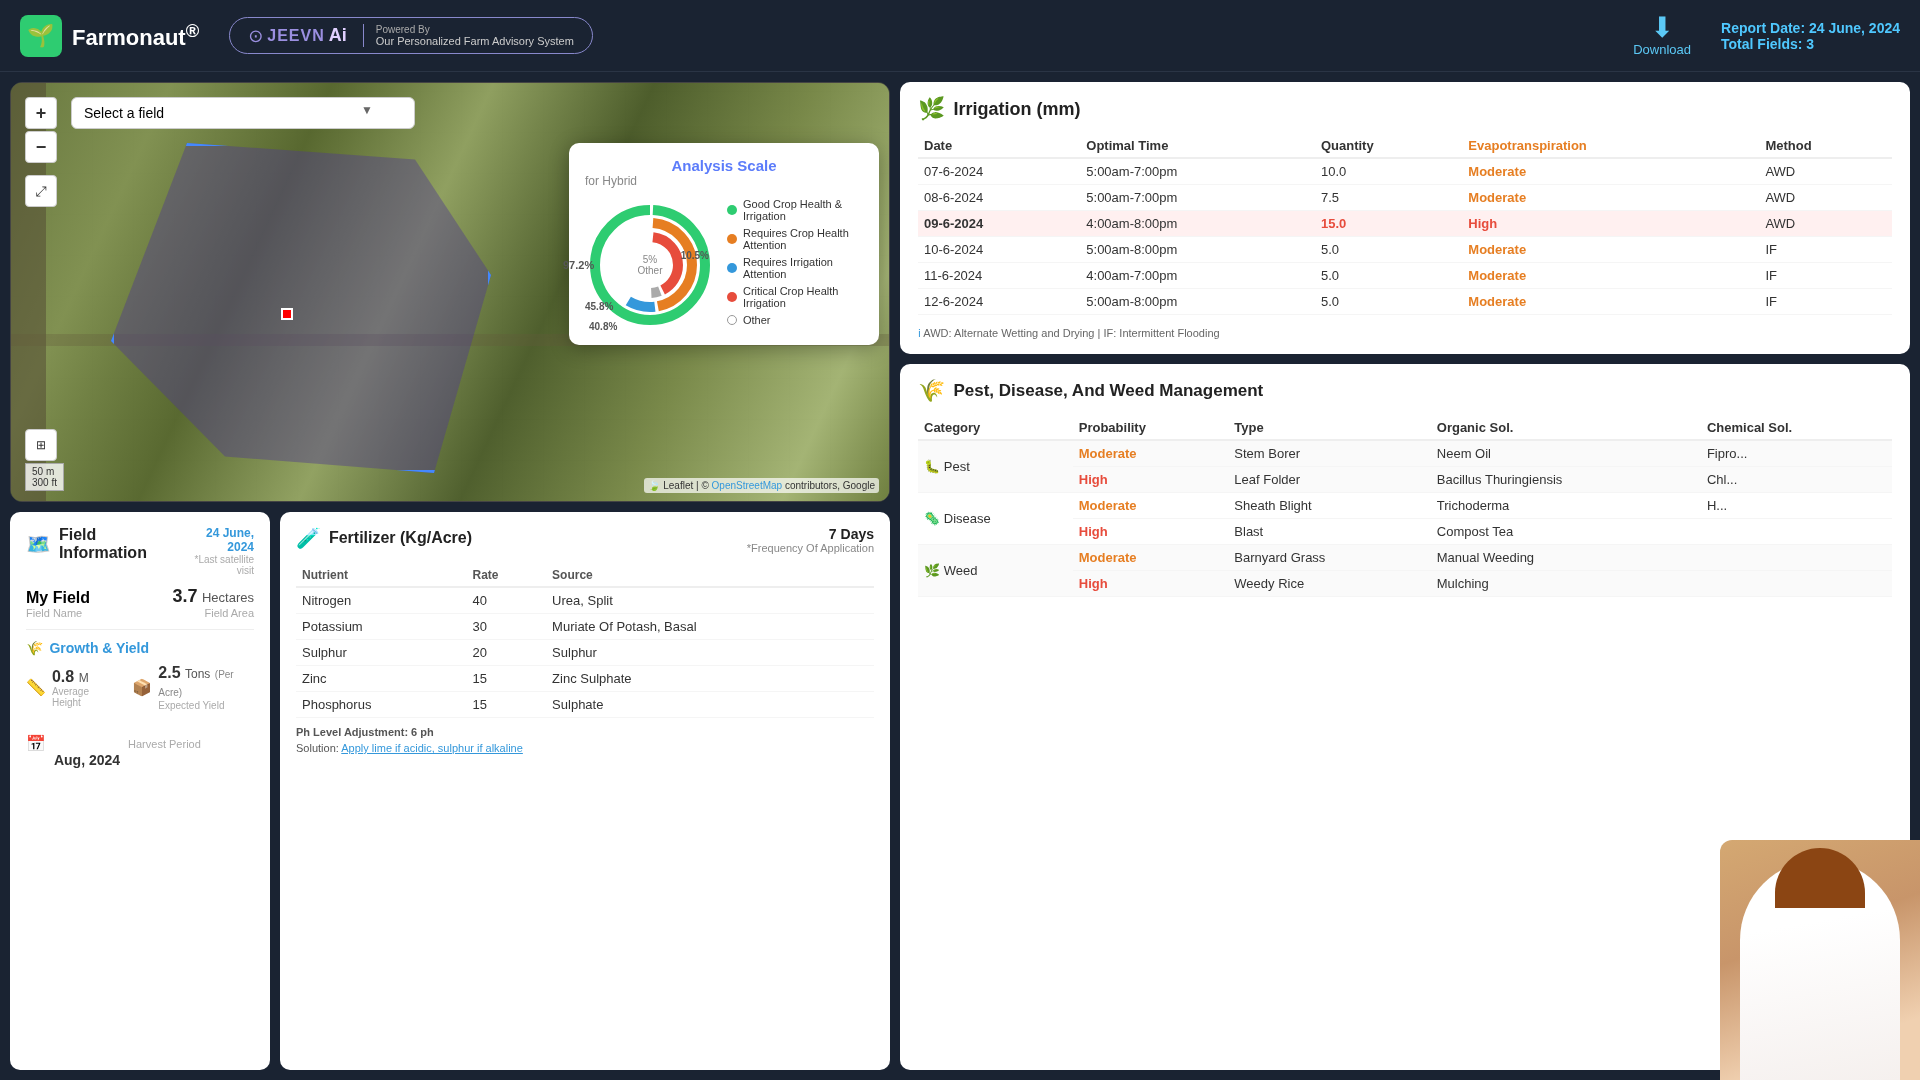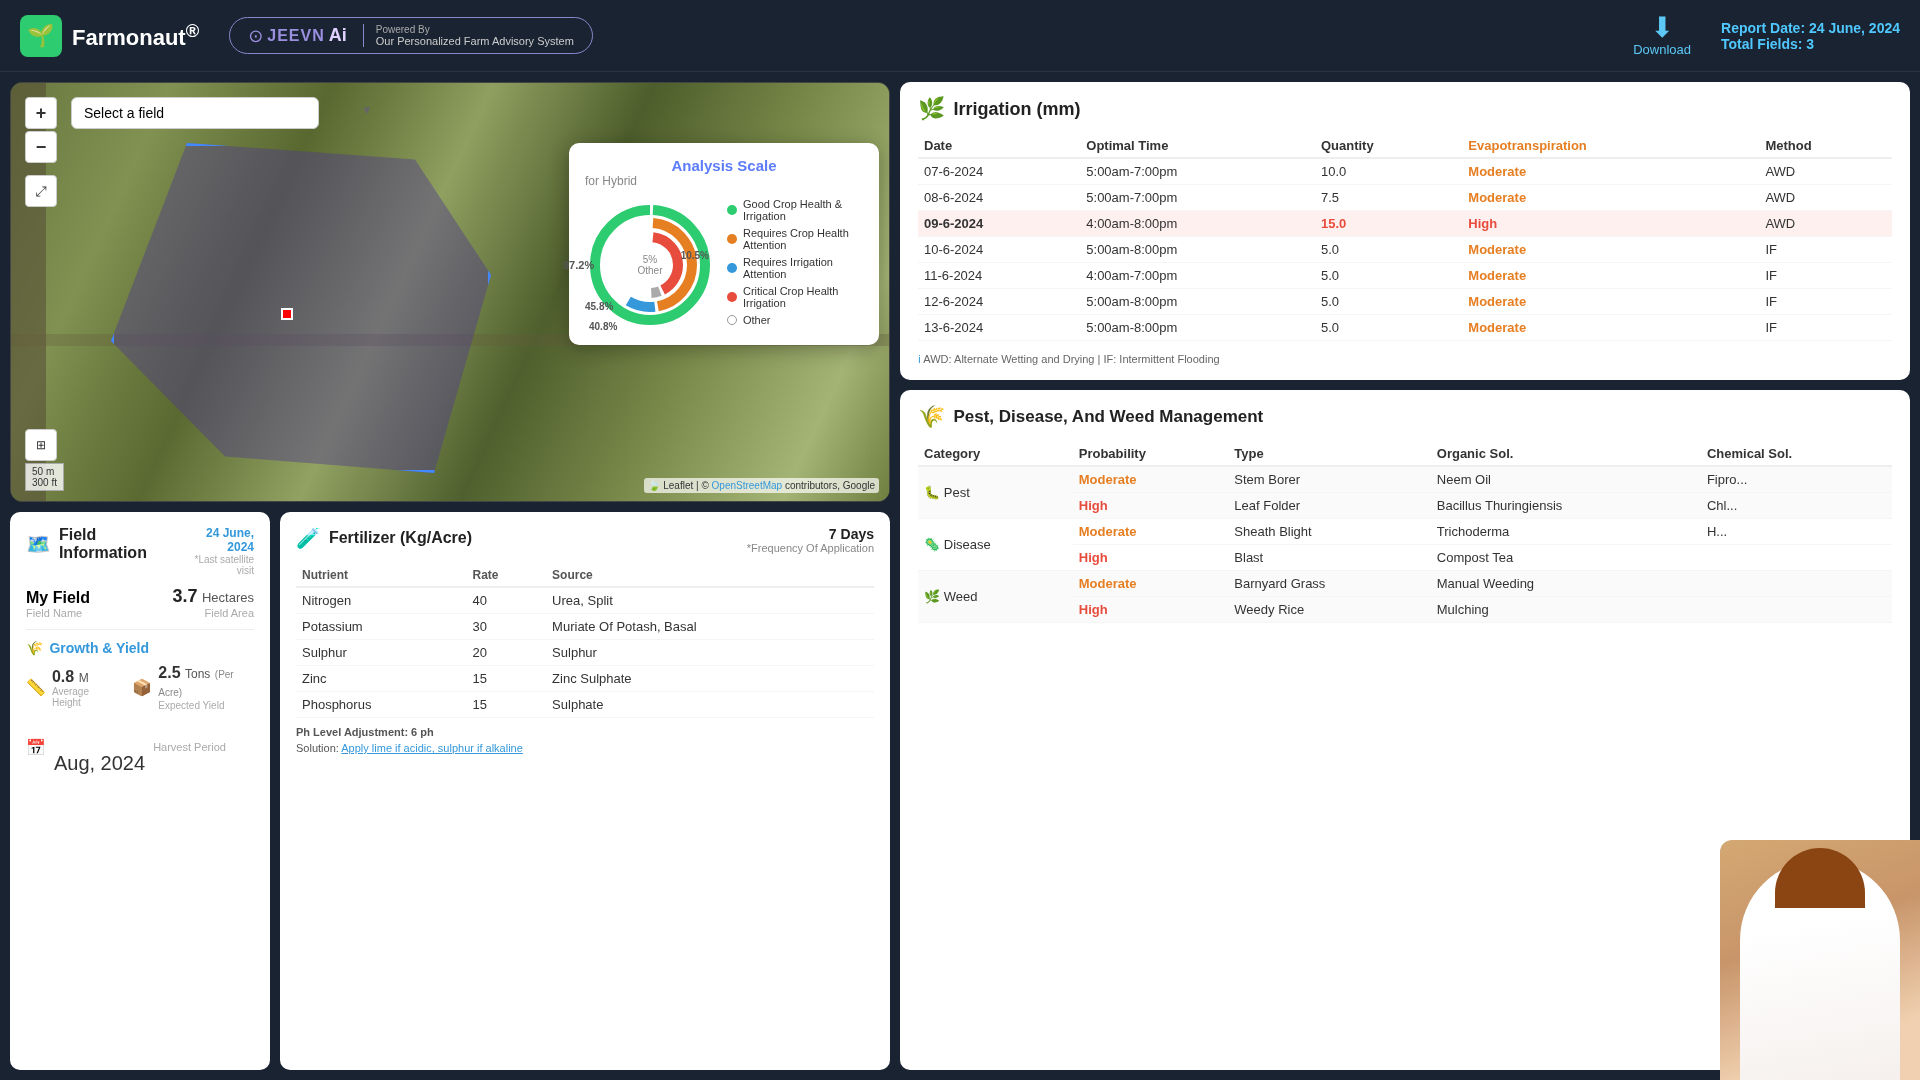--- a/index.html
+++ b/index.html
@@ -191,21 +191,21 @@
       display: flex;
       align-items: center;
       justify-content: center;
       font-size: 12px;
       cursor: pointer;
     }
     .field-select {
       position: absolute;
       top: 14px;
       left: 60px;
-      width: 248px;
+      width: 344px;
       padding: 7px 12px;
       border-radius: 6px;
       border: 1px solid #ccc;
       background: white;
       font-size: 14px;
       cursor: pointer;
       appearance: none;
       -webkit-appearance: none;
     }
     .field-select-arrow {
@@ -385,21 +385,21 @@
     .growth-item { display: flex; align-items: center; gap: 6px; }
     .growth-val { font-size: 16px; font-weight: 700; }
     .growth-unit { font-size: 12px; color: #555; }
     .growth-label { font-size: 10px; color: #aaa; }
     .harvest-row {
       display: flex;
       align-items: center;
       gap: 8px;
       margin-top: 8px;
     }
-    .harvest-val { font-size: 20px; font-weight: 400; margin-top: 33px; }
+    .harvest-val { font-size: 14px; font-weight: 700; margin-top: 33px; }
     .harvest-label { font-size: 11px; color: #aaa; }
 
     
     .fertilizer-panel {
       background: white;
       border-radius: 10px;
       padding: 14px 16px;
       flex: 1;
     }
     .fertilizer-header {
@@ -843,27 +843,20 @@
     <td class="badge-moderate">Moderate</td>
     <td>IF</td>
   </tr>
             <tr>
     <td style="">12-6-2024</td>
     <td>5:00am-8:00pm</td>
     <td style="">5.0</td>
     <td class="badge-moderate">Moderate</td>
     <td>IF</td>
   </tr>
-            <tr>
-    <td style="">13-6-2024</td>
-    <td>5:00am-8:00pm</td>
-    <td style="">5.0</td>
-    <td class="badge-moderate">Moderate</td>
-    <td>IF</td>
-  </tr>
           </tbody>
       </table>
       <div class="irr-note">
         <span class="irr-note-icon">ℹ</span>
         <span>AWD: Alternate Wetting and Drying | IF: Intermittent Flooding</span>
       </div>
     </div>
 
     <div class="pest-panel">
       <div class="pest-header">

